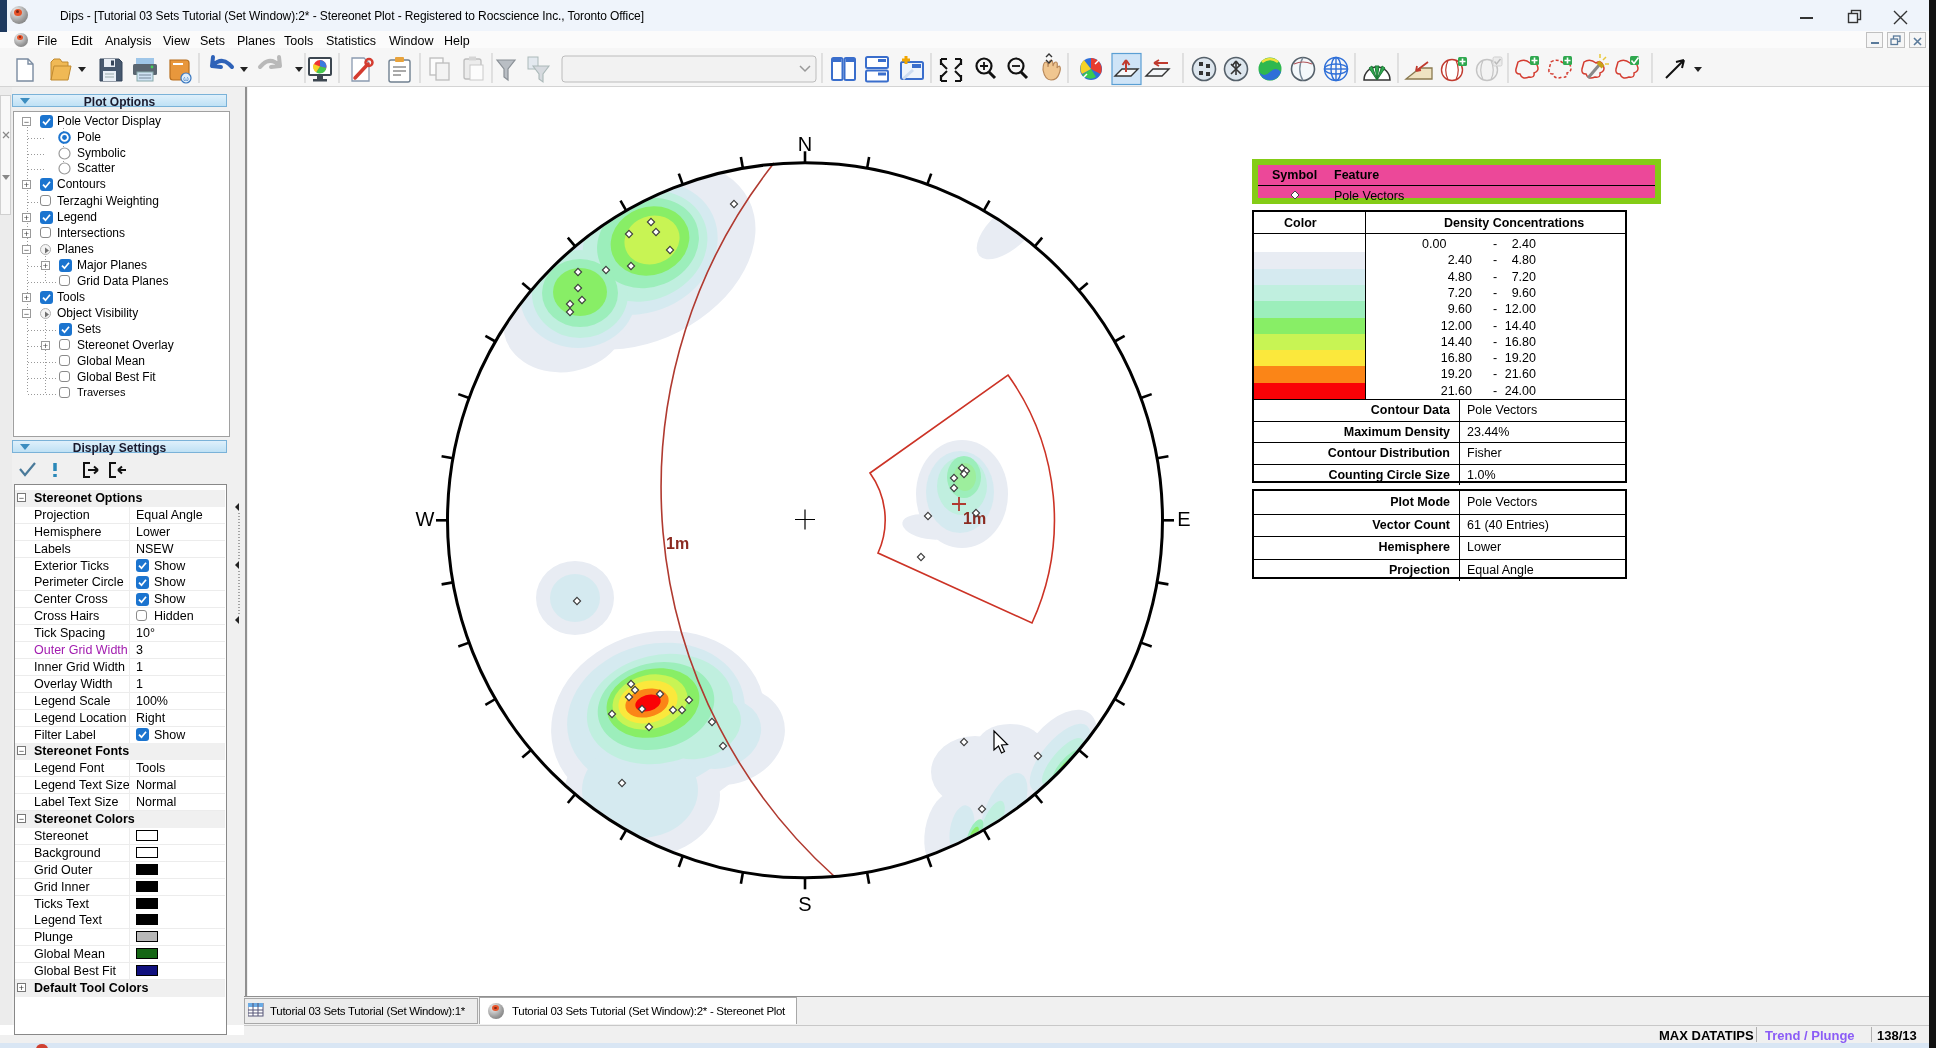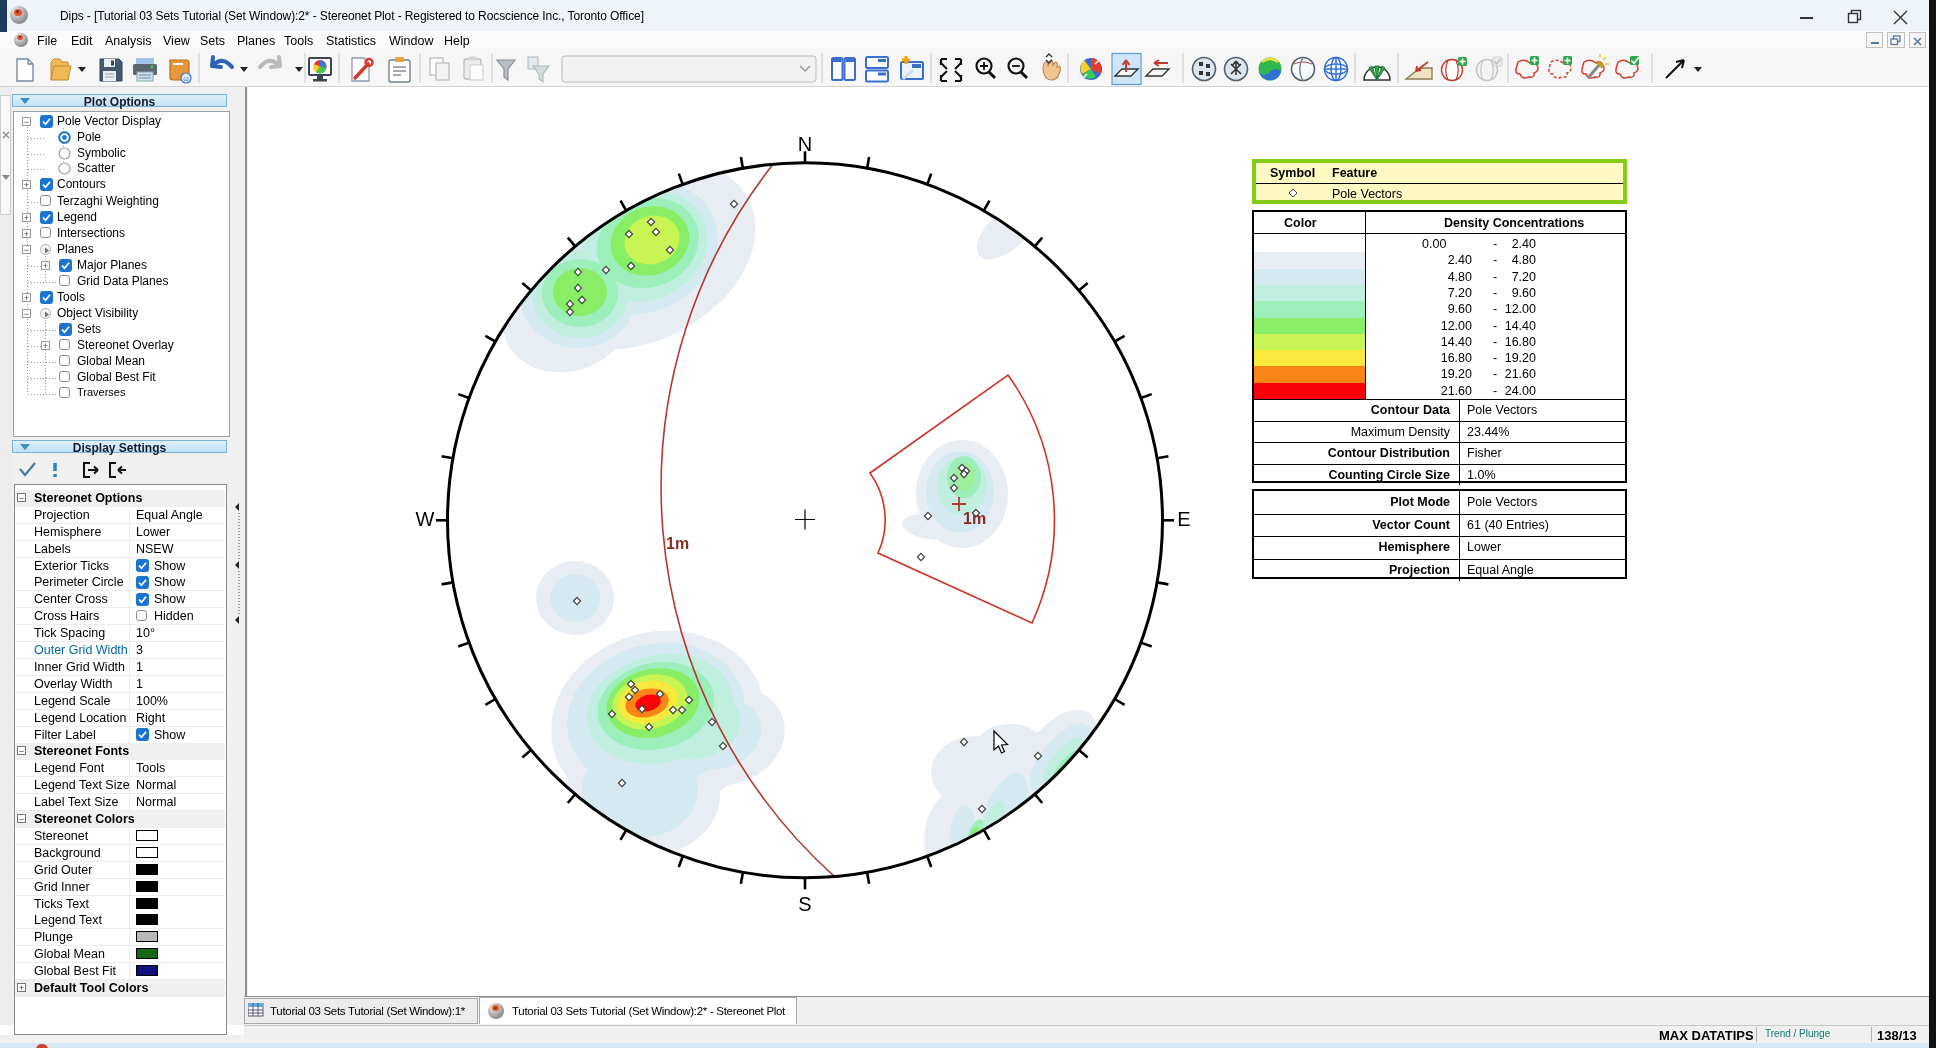--- a/index.html
+++ b/index.html
@@ -365,21 +365,21 @@
       <path d="M976 509.4 L979.6 513 L976 516.6 L972.4 513 Z"></path>
       <path d="M921 553.4 L924.6 557 L921 560.6 L917.4 557 Z"></path>
       <path d="M964 738.4 L967.6 742 L964 745.6 L960.4 742 Z"></path>
       <path d="M1038 752.4 L1041.6 756 L1038 759.6 L1034.4 756 Z"></path>
       <path d="M982 805.4 L985.6 809 L982 812.6 L978.4 809 Z"></path>
     </g>
 
 <path d="M994,731 L994,750 L998.5,746 L1001.5,753 L1004.5,751.5 L1001.5,745 L1007.5,744.5 Z" fill="#fff" stroke="#000" stroke-width="1.2" stroke-linejoin="miter"></path>
 
 </svg>
-<div style="position:absolute;left:1252px;top:159px;width:375px;height:45px;border:4px solid #84cc16;background:#fef9c3">
+<div style="position:absolute;left:1252px;top:159px;width:409px;height:45px;border:6px solid #84cc16;background:#ec4899">
     <div style="position:absolute;left:14px;top:3px;font-weight:bold;font-size:12.5px">Symbol</div>
     <div style="position:absolute;left:76px;top:3px;font-weight:bold;font-size:12.5px">Feature</div>
     <div style="position:absolute;left:0;top:20px;width:100%;height:1px;background:#000"></div>
     <svg style="position:absolute;left:32px;top:25px" width="10" height="10">
       <path d="M5,1 L9,5 L5,9 L1,5 Z" fill="#fff" stroke="#444"></path>
     </svg>
     <div style="position:absolute;left:76px;top:24px;font-size:12.5px">Pole Vectors</div>
   </div>
 <div style="position:absolute;left:1252px;top:210px;width:375px;height:273px;border:2px solid #000;background:#fff">
     <div style="position:absolute;left:30px;top:4px;font-weight:bold;font-size:12.5px">Color</div>
@@ -424,21 +424,21 @@
     <div style="position:absolute;left:232px;top:155.4px;width:50px;font-size:12.5px;text-align:right">21.60</div>
     <div style="position:absolute;left:0px;top:170.7px;width:111px;height:16.8px;background:#fa0206"></div>
     <div style="position:absolute;left:168px;top:171.7px;width:50px;font-size:12.5px;text-align:right">21.60</div>
     <div style="position:absolute;left:239px;top:171.7px;font-size:12.5px">-</div>
     <div style="position:absolute;left:232px;top:171.7px;width:50px;font-size:12.5px;text-align:right">24.00</div>
     <div style="position:absolute;left:0;top:187.0px;width:100%;height:1px;background:#000"></div>
     <div style="position:absolute;left:0px;top:191.0px;width:196px;font-weight:bold;font-size:12.5px;text-align:right">Contour Data</div>
     <div style="position:absolute;left:205px;top:187.0px;width:1px;height:21.5px;background:#000"></div>
     <div style="position:absolute;left:213px;top:191.0px;font-size:12.5px">Pole Vectors</div>
     <div style="position:absolute;left:0;top:208.5px;width:100%;height:1px;background:#000"></div>
-    <div style="position:absolute;left:0px;top:212.5px;width:196px;font-weight:normal;font-size:12.5px;text-align:right">Maximum Density</div>
+    <div style="position:absolute;left:0px;top:212.5px;width:196px;font-weight:bold;font-size:12.5px;text-align:right">Maximum Density</div>
     <div style="position:absolute;left:205px;top:208.5px;width:1px;height:21.5px;background:#000"></div>
     <div style="position:absolute;left:213px;top:212.5px;font-size:12.5px">23.44%</div>
     <div style="position:absolute;left:0;top:230.0px;width:100%;height:1px;background:#000"></div>
     <div style="position:absolute;left:0px;top:234.0px;width:196px;font-weight:bold;font-size:12.5px;text-align:right">Contour Distribution</div>
     <div style="position:absolute;left:205px;top:230.0px;width:1px;height:21.5px;background:#000"></div>
     <div style="position:absolute;left:213px;top:234.0px;font-size:12.5px">Fisher</div>
     <div style="position:absolute;left:0;top:251.5px;width:100%;height:1px;background:#000"></div>
     <div style="position:absolute;left:0px;top:255.5px;width:196px;font-weight:bold;font-size:12.5px;text-align:right">Counting Circle Size</div>
     <div style="position:absolute;left:205px;top:251.5px;width:1px;height:21.5px;background:#000"></div>
     <div style="position:absolute;left:213px;top:255.5px;font-size:12.5px">1.0%</div>
@@ -625,21 +625,21 @@
       <div style="position:absolute;left:15px;top:608px;width:210px;height:17px;background:#fff;border-bottom:1px solid #ececec"></div>
       <div style="position:absolute;left:34px;top:609px;font-size:12.5px;color:#000;white-space:nowrap">Cross Hairs</div>
       <div style="position:absolute;left:129px;top:608px;width:1px;height:17px;background:#ececec"></div>
       <div style="position:absolute;left:136px;top:610px;width:11px;height:11px;background:#fff;border:1px solid #8a8a8a;border-radius:3px"></div>
       <div style="position:absolute;left:154px;top:609px;font-size:12.5px;color:#000">Hidden</div>
       <div style="position:absolute;left:15px;top:625px;width:210px;height:17px;background:#fff;border-bottom:1px solid #ececec"></div>
       <div style="position:absolute;left:34px;top:626px;font-size:12.5px;color:#000;white-space:nowrap">Tick Spacing</div>
       <div style="position:absolute;left:129px;top:625px;width:1px;height:17px;background:#ececec"></div>
       <div style="position:absolute;left:136px;top:626px;font-size:12.5px;color:#000;white-space:nowrap">10°</div>
       <div style="position:absolute;left:15px;top:642px;width:210px;height:17px;background:#fff;border-bottom:1px solid #ececec"></div>
-      <div style="position:absolute;left:34px;top:643px;font-size:12.5px;color:#0369a1;white-space:nowrap">Outer Grid Width</div>
+      <div style="position:absolute;left:34px;top:643px;font-size:12.5px;color:#a21caf;white-space:nowrap">Outer Grid Width</div>
       <div style="position:absolute;left:129px;top:642px;width:1px;height:17px;background:#ececec"></div>
       <div style="position:absolute;left:136px;top:643px;font-size:12.5px;color:#000;white-space:nowrap">3</div>
       <div style="position:absolute;left:15px;top:659px;width:210px;height:17px;background:#fff;border-bottom:1px solid #ececec"></div>
       <div style="position:absolute;left:34px;top:660px;font-size:12.5px;color:#000;white-space:nowrap">Inner Grid Width</div>
       <div style="position:absolute;left:129px;top:659px;width:1px;height:17px;background:#ececec"></div>
       <div style="position:absolute;left:136px;top:660px;font-size:12.5px;color:#000;white-space:nowrap">1</div>
       <div style="position:absolute;left:15px;top:676px;width:210px;height:17px;background:#fff;border-bottom:1px solid #ececec"></div>
       <div style="position:absolute;left:34px;top:677px;font-size:12.5px;color:#000;white-space:nowrap">Overlay Width</div>
       <div style="position:absolute;left:129px;top:676px;width:1px;height:17px;background:#ececec"></div>
       <div style="position:absolute;left:136px;top:677px;font-size:12.5px;color:#000;white-space:nowrap">1</div>
@@ -745,18 +745,18 @@
 <div style="position:absolute;left:270px;top:1005px;letter-spacing:-0.3px;font-size:11.5px;color:#000;white-space:nowrap">Tutorial 03 Sets Tutorial (Set Window):1*</div>
 <div style="position:absolute;left:479px;top:997px;width:318px;height:27px;background:#fff;border:1px solid #a8a8a8;border-bottom:none"></div>
 <div style="position:absolute;left:488px;top:1003px;width:16px;height:16px;border-radius:50%;background:radial-gradient(circle at 35% 30%, #f2f2f2, #9a9a9a 60%, #6a6a6a)"></div>
 <div style="position:absolute;left:492px;top:1005px;width:7px;height:6px;border-radius:50%;background:#e8542a"></div>
 <div style="position:absolute;left:494px;top:1007px;width:3px;height:2px;border-radius:50%;background:#7a2616"></div>
 <div style="position:absolute;left:512px;top:1005px;letter-spacing:-0.3px;font-size:11.5px;color:#000;white-space:nowrap">Tutorial 03 Sets Tutorial (Set Window):2* - Stereonet Plot</div>
 <div style="position:absolute;left:244px;top:1025px;width:1685px;height:18px;background:#f0f0f0;border-top:1px solid #c8c8c8"></div>
 <div style="position:absolute;left:0;top:1035px;width:244px;height:8px;background:#f0f0f0"></div>
 <div style="position:absolute;left:1659px;top:1028px;font-size:13px;font-weight:bold;color:#000">MAX DATATIPS</div>
 <div style="position:absolute;left:1756px;top:1027px;width:1px;height:15px;background:#b0b0b0"></div>
-<div style="position:absolute;left:1765px;top:1028px;font-size:10px;font-weight:normal;color:#0f766e">Trend / Plunge</div>
+<div style="position:absolute;left:1765px;top:1028px;font-size:13px;font-weight:bold;color:#8b5cf6">Trend / Plunge</div>
 <div style="position:absolute;left:1871px;top:1027px;width:1px;height:15px;background:#b0b0b0"></div>
 <div style="position:absolute;left:1877px;top:1028px;font-size:13px;font-weight:bold;color:#000">138/13</div>
 <div style="position:absolute;left:0;top:1043px;width:1936px;height:5px;background:#d9e6f4"></div>
 <div style="position:absolute;left:36px;top:1044px;width:12px;height:10px;border-radius:50%;background:#d04030"></div>
 <div style="position:absolute;left:1929px;top:0;width:7px;height:1048px;background:#111"></div>
 
 </body></html>

